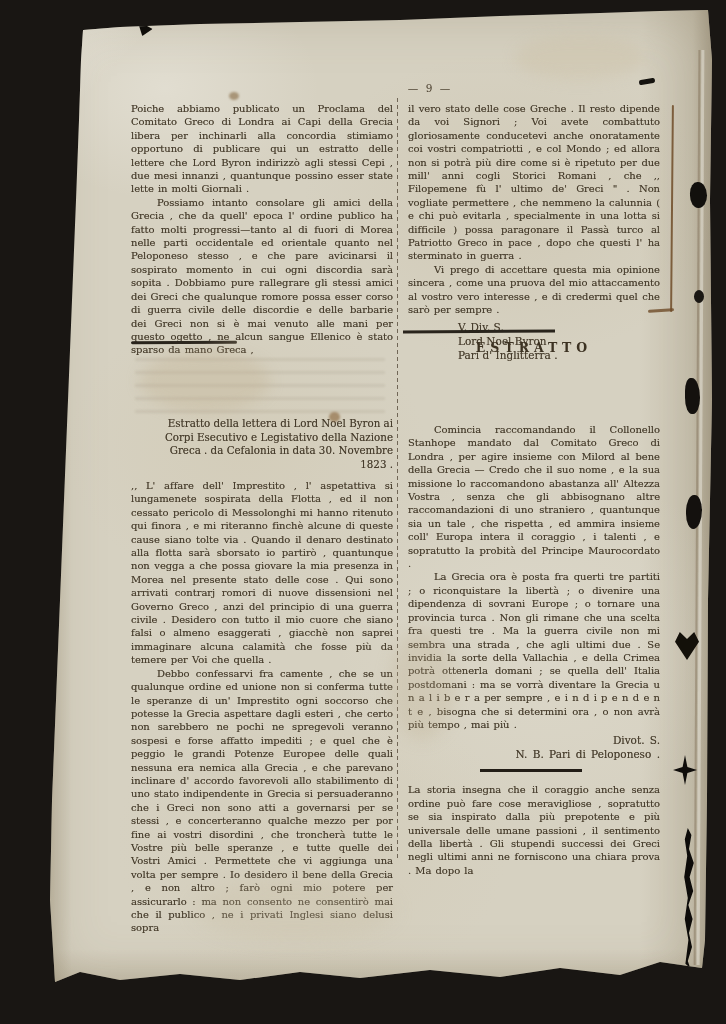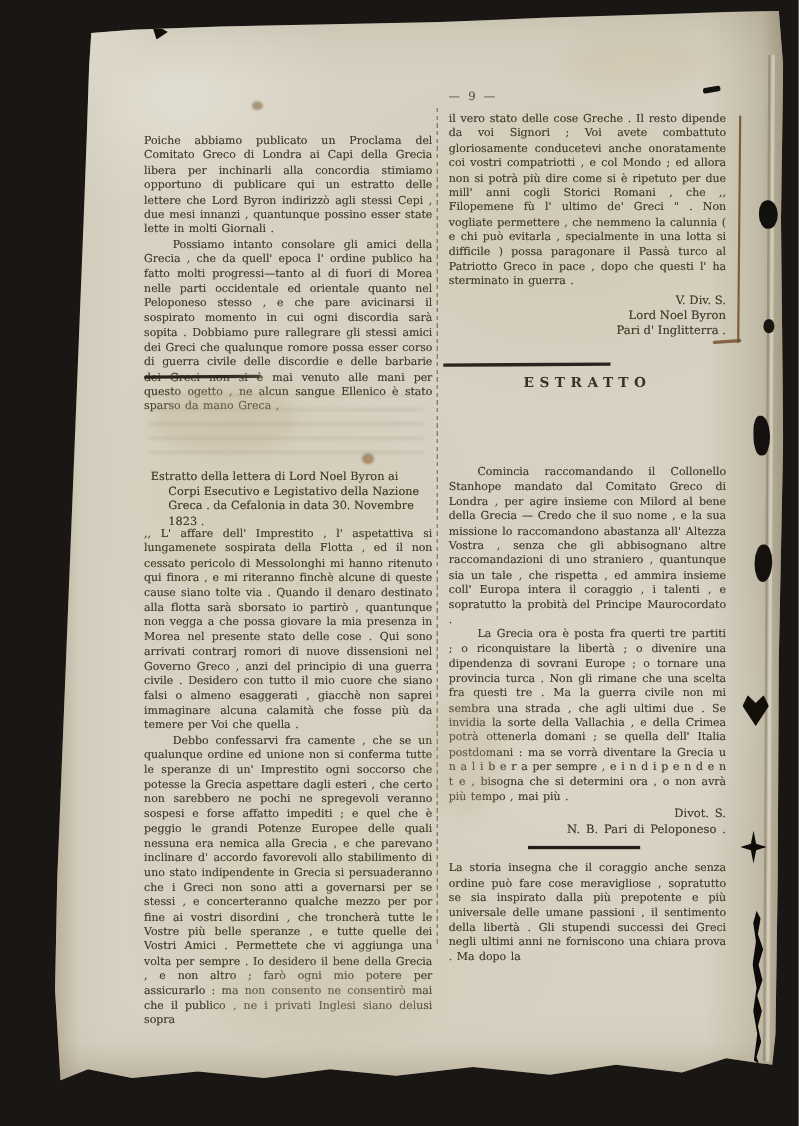--- a/index.html
+++ b/index.html
@@ -32,29 +32,30 @@
     margin:0;text-align:justify;
     font:10px/13.4px "DejaVu Serif", serif;
     color:#463c2c;letter-spacing:-0.05px;word-spacing:1px;
     text-shadow:0 0 .4px rgba(70,58,40,.55);
   }
   .indent{text-indent:26px;}
   .pagenum{
     position:absolute;left:340px;top:72px;width:90px;text-align:center;
     font:10.5px "DejaVu Serif", serif;color:#4c4130;letter-spacing:2px;
   }
-  .col-left  {position:absolute;left:86px; top:92px; width:262px;margin-top:20px;}
+  .col-left  {position:absolute;left:86px; top:92px; width:262px;}
   .col-left-b{position:absolute;left:86px; top:469px;width:262px;}
   .col-right {position:absolute;left:363px;top:92px; width:252px;}
   .col-right-b{position:absolute;left:363px;top:413px;width:252px;}
   .heading-left{
-    position:absolute;left:86px;top:417px;width:262px;
+    position:absolute;left:86px;top:407px;width:262px;
     font:10.3px/13.6px "DejaVu Serif", serif;color:#453b2b;
     padding-left:22px;text-indent:-16px;box-sizing:border-box;
     text-shadow:0 0 .4px rgba(70,58,40,.55);
+    text-align:right;
   }
   .intro{
     position:absolute;left:363px;top:353px;width:252px;
     font:10.2px/13.6px "DejaVu Serif", serif;color:#453b2b;
     padding-left:20px;text-indent:-14px;box-sizing:border-box;
     text-shadow:0 0 .4px rgba(70,58,40,.55);
   }
   .estratto{
     position:absolute;left:363px;top:330px;width:252px;text-align:center;
     font-family:"DejaVu Serif", serif;font-weight:bold;font-size:12.5px;line-height:15px;
@@ -63,21 +64,21 @@
   .divider{
     position:absolute;left:352px;top:88px;width:1px;height:760px;
     background:repeating-linear-gradient(180deg, rgba(78,66,50,.75) 0 4px, rgba(78,66,50,0) 4px 7px);
   }
   .rule{background:#29241c;}
   .rule1{position:absolute;left:86px;top:331px;width:106px;height:3px;transform:rotate(-.4deg);border-radius:2px;
          background:linear-gradient(90deg,#29241c 70%, #4a4234);}
   .rule2{position:absolute;left:358px;top:320px;width:152px;height:2.5px;transform:rotate(-.3deg);}
   .rule3{width:102px;height:3px;background:#221d16;margin:8px 0 11px 72px;}
   .sig{font:10.5px/14px "DejaVu Serif", serif;color:#463c2c;text-shadow:0 0 .4px rgba(70,58,40,.55);}
-  .sig1{text-align:right;padding-left:50px;margin-top:3px;}
+  .sig1{text-align:left;padding-left:50px;margin-top:3px;}
   .sig2{text-align:right;padding-left:66px;margin-top:2px;word-spacing:2px;}
   .showthrough{
     position:absolute;left:90px;top:348px;width:250px;height:55px;
     background:repeating-linear-gradient(180deg, rgba(125,110,86,.15) 0 3px, transparent 3px 13px);
     filter:blur(1.2px);opacity:.8;
   }
   
   .stain{position:absolute;border-radius:50%;}
   .stain-dot1{left:184px;top:82px;width:10px;height:8px;background:rgba(118,84,40,.5);filter:blur(1px);}
   .stain-dot2{left:284px;top:402px;width:11px;height:10px;background:rgba(128,88,42,.55);filter:blur(1px);}
@@ -127,20 +128,21 @@
 
   <div class="col-left-b">
     <p class="p">,, L' affare dell' Imprestito , l' aspetattiva si lungamenete sospirata della Flotta , ed il non cessato pericolo di Messolonghi mi hanno ritenuto qui finora , e mi riteranno finchè alcune di queste cause siano tolte via .  Quando il denaro destinato alla flotta sarà sborsato io partirò , quantunque non vegga a che possa giovare la mia presenza in Morea nel presente stato delle cose . Qui sono arrivati contrarj romori di nuove dissensioni nel Governo Greco , anzi del principio di una guerra civile .  Desidero con tutto il mio cuore che siano falsi o almeno esaggerati , giacchè non saprei immaginare alcuna calamità che fosse più da temere per Voi che quella .</p>
     <p class="p indent">Debbo confessarvi fra camente , che se un qualunque ordine ed unione non si conferma tutte le speranze di un' Imprestito  ogni soccorso che potesse la Grecia aspettare dagli esteri , che certo non sarebbero  ne pochi ne spregevoli  veranno sospesi e forse affatto impediti ;  e quel che è peggio le grandi Potenze Europee delle quali nessuna era nemica alla Grecia , e che parevano inclinare d' accordo favorevoli allo stabilimento di uno stato indipendente in Grecia si persuaderanno che i Greci non sono atti a governarsi per se stessi , e concerteranno qualche mezzo per por fine ai vostri disordini , che troncherà tutte le Vostre più belle speranze , e tutte quelle dei Vostri Amici .  Permettete che vi aggiunga una volta per sempre . Io desidero il bene della Grecia , e non altro ; farò ogni mio potere per assicurarlo : ma non consento ne consentirò mai che il publico , ne i privati Inglesi siano delusi sopra</p>
   </div>
 
   <div class="divider"></div>
 
   <div class="col-right">
     <p class="p">il vero stato delle cose Greche .  Il resto dipende da voi Signori ; Voi avete combattuto gloriosamente conducetevi anche onoratamente coi vostri compatriotti , e col Mondo ;  ed allora non si potrà più dire come si è ripetuto per due mill' anni cogli Storici Romani , che ,, Filopemene fù l' ultimo de' Greci " .  Non vogliate permettere , che nemmeno la calunnia ( e chi può evitarla , specialmente in una lotta si difficile ) possa paragonare il Passà turco al Patriotto Greco in pace , dopo che questi l' ha sterminato in guerra .</p>
+    <p class="p indent">Vi prego di accettare questa mia opinione sincera , come una pruova del mio attaccamento al vostro vero interesse , e di credermi quel che sarò per sempre .</p>
     <div class="sig sig1">
       <div>V. Div. S.</div>
       <div>Lord Noel Byron</div>
       <div>Pari d' Inglitterra .</div>
     </div>
   </div>
 
   <div class="rule rule2"></div>
   <div class="estratto">ESTRATTO</div>
 

